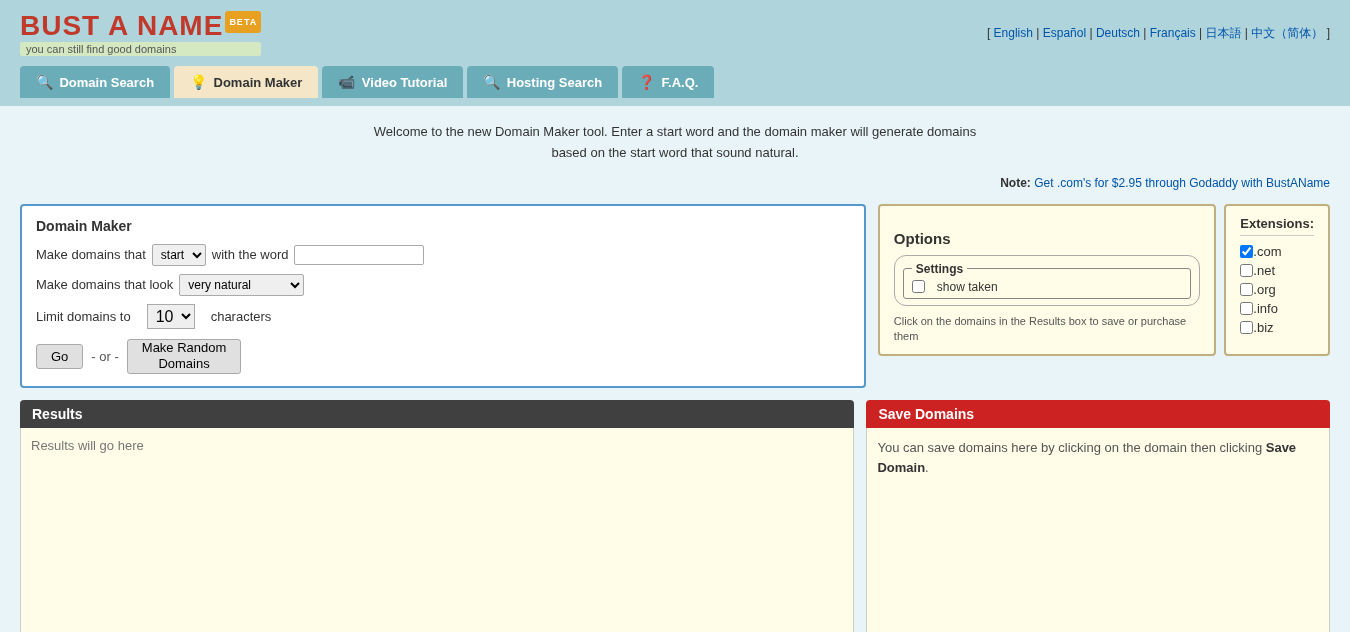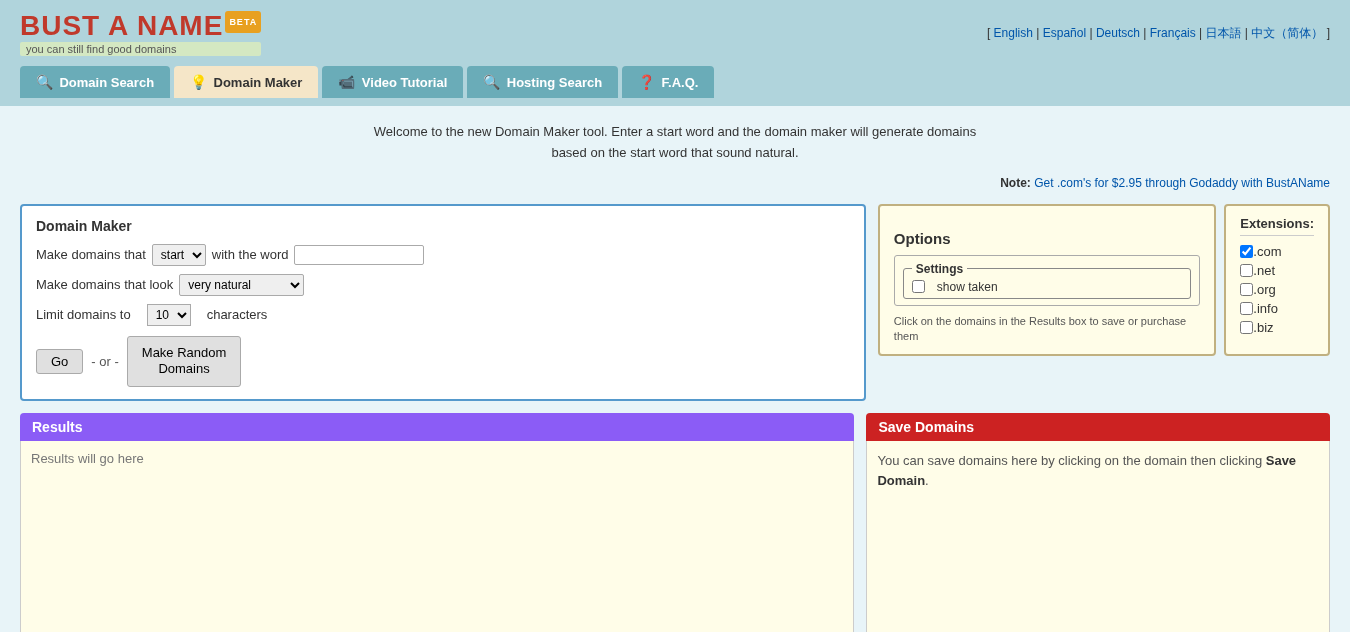--- a/index.html
+++ b/index.html
@@ -153,40 +153,40 @@
     .char-limit-row {
       margin-bottom: 10px;
       display: flex;
       align-items: center;
       gap: 16px;
       font-size: 13px;
     }
     .char-limit-row select {
       border: 1px solid #aaa;
       padding: 2px 4px;
-      font-size: 12px;
+      font-size: 16px;
     }
     .action-row {
       display: flex;
       align-items: center;
       gap: 8px;
     }
     .go-btn {
       background: #e0e0e0;
       border: 1px solid #aaa;
       padding: 4px 14px;
       cursor: pointer;
       font-size: 13px;
       border-radius: 3px;
     }
     .or-text { font-size: 13px; color: #555; }
     .random-btn {
       background: #e0e0e0;
       border: 1px solid #aaa;
-      padding: 8px 14px;
+      padding: 0 14px;
       cursor: pointer;
       font-size: 13px;
       border-radius: 3px;
       text-align: center;
       line-height: 1.3;
     }
 
     
     .options-box {
       border: 2px solid #c0b080;
@@ -198,21 +198,21 @@
     }
     .options-box h3 {
       font-size: 15px;
       font-weight: bold;
       color: #333;
       margin-bottom: 8px;
       margin-top: 14px;
     }
     .settings-group {
       border: 1px solid #aaa;
-      border-radius: 3px;
+      border-radius: 12px;
       padding: 6px 8px;
       margin-bottom: 8px;
       background: #fffde8;
     }
     .settings-group legend {
       font-size: 12px;
       font-weight: bold;
       color: #333;
       padding: 0 4px;
     }
@@ -259,21 +259,21 @@
     
     .results-row {
       display: flex;
       gap: 12px;
     }
     .results-box {
       flex: 1.8;
       min-width: 400px;
     }
     .results-header {
-      background: #8b5cf6;
+      background: #404040;
       color: white;
       font-size: 14px;
       font-weight: bold;
       padding: 6px 12px;
       border-radius: 4px 4px 0 0;
     }
     .results-content {
       background: #fffde8;
       border: 1px solid #ccc;
       border-top: none;

